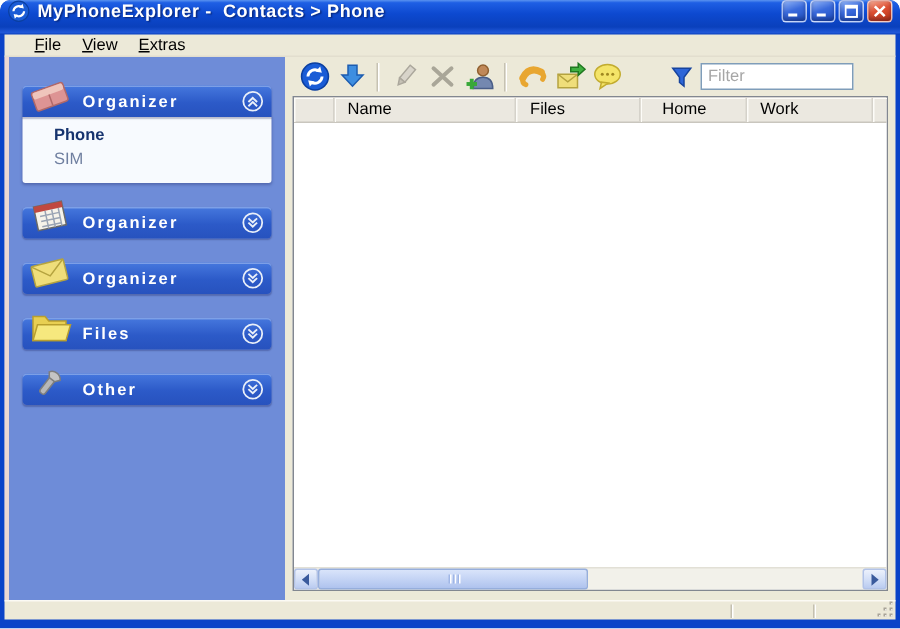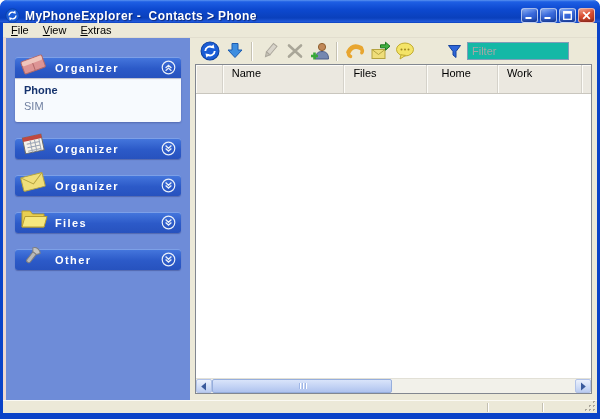--- a/index.html
+++ b/index.html
@@ -7,38 +7,38 @@
   .window {
     position:relative; width:600px; height:419px;
     background:#0A43C8; border-radius:7px 7px 0 0; overflow:hidden;
     font-family:"Liberation Sans", sans-serif;
   }
   
   .titlebar {
     position:absolute; top:0; left:0; right:0; height:23px;
     background:linear-gradient(180deg,#5A93F0 0%,#1E5FE4 8%,#0D49D0 40%,#0A40BC 78%,#2058D8 94%,#0A40BC 100%);
     border-radius:7px 7px 0 0;
-    display:flex; align-items:flex-end; padding:0 5px;
+    display:flex; align-items:flex-start; padding:0 5px;
   }
   .title-text { color:#fff; font-weight:bold; font-size:12px; margin-left:5px;
     text-shadow:1px 1px 1px rgba(0,0,30,.45); letter-spacing:.4px; white-space:pre; }
   .win-buttons { margin-left:auto; display:flex; }
   .win-btn {
     width:17px; height:15px; margin-left:2px; padding:0;
     border:1px solid rgba(255,255,255,.6); border-radius:3px;
     background:linear-gradient(160deg,#8FB2F6 0%,#3A6ADC 45%,#1F4EBE 100%);
     box-shadow:inset 0 -2px 3px rgba(0,0,30,.3);
     display:flex; align-items:center; justify-content:center; cursor:default;
   }
   .win-btn.close { background:linear-gradient(160deg,#F4A892 0%,#DD4F33 45%,#BC3418 100%); }
   
   .menubar {
     position:absolute; top:23px; left:3px; right:3px; height:15px;
     background:#ECE9D8; display:flex; align-items:center; font-size:11px; color:#000;
-    border-bottom:1px solid #E2DECE; padding-left:1px;
+    border-bottom:1px solid #E2DECE; padding-left:13px;
   }
   .menu-item { padding:0 7px; line-height:15px; }
   .menu-item .accel { text-decoration:underline; }
   
   .client { position:absolute; top:38px; left:3px; right:3px; bottom:19px; display:flex; }
   
   .sidebar {
     width:187px; background:#6E8CD8; border-left:3px solid #EDD8D2;
     padding:19px 9px 0 9px; overflow:hidden;
   }
@@ -48,46 +48,46 @@
     background:linear-gradient(180deg,#4678DE 0%,#2C5AC8 55%,#2752BE 100%);
     box-shadow:inset 0 1px 0 rgba(255,255,255,.3), 0 1px 1px rgba(0,0,60,.25);
     display:flex; align-items:center; padding-left:40px; cursor:default;
   }
   .panel.open .panel-header { border-radius:3px 3px 0 0; }
   .panel-label { color:#fff; font-weight:bold; font-size:11px; letter-spacing:1.4px; }
   .panel-icon { position:absolute; left:3px; top:-8px; width:30px; height:28px; }
   .chevron-btn { position:absolute; right:5px; top:3px; width:15px; height:15px; padding:0;
     background:transparent; border:none; cursor:default; }
   .panel-body {
-    background:#F7FAFE; border-radius:0 0 2px 2px; min-height:44px; padding:6px 9px;
+    background:#F7FAFE; border-radius:0 0 2px 2px; min-height:44px; padding:6px 21px;
     box-shadow:0 1px 2px rgba(0,0,60,.25);
   }
   .side-item { font-size:11px; cursor:default; }
   .side-item.selected { font-weight:bold; color:#16336E; margin-bottom:4px; }
   .side-item.normal { color:#6F7FA0; }
   
   .main { flex:1; background:#ECE9D8; position:relative; }
   .toolbar { position:absolute; top:0; left:0; right:0; height:26px;
     display:flex; align-items:center; padding:1px 6px 1px 7px; }
   .tb-btn { width:25px; height:24px; border:none; background:transparent; padding:0;
     display:flex; align-items:center; justify-content:center; cursor:default; }
   .tb-sep { width:0; height:19px; border-left:1px solid #C6C2B2; border-right:1px solid #fff; margin:0 4px; }
   .filter-box { margin-left:auto; display:flex; align-items:center; margin-right:22px; }
   .filter-icon { margin-right:5px; display:flex; }
   .filter-input {
-    width:102px; height:18px; border:1px solid #7F9DB9; background:#14b8a6;
+    width:102px; height:18px; border:1px solid #7F9DB9; background:#ffffff;
     font-family:"Liberation Sans",sans-serif; font-size:11px; color:#444; padding:0 4px;
   }
   .filter-input::placeholder { color:#A6A6A6; }
   
   .table-wrap {
     position:absolute; top:26px; left:5px; right:5px; bottom:6px;
     border:1px solid #828790; background:#fff; display:flex; flex-direction:column;
   }
-  .thead { height:29px; display:flex; background:#EBE8E0; border-bottom:1px solid #C9C6BE; }
+  .thead { height:17px; display:flex; background:#EBE8E0; border-bottom:1px solid #C9C6BE; }
   .th {
     font-size:11px; color:#000; padding:2px 0 0 9px; overflow:hidden; white-space:nowrap;
     border-right:1px solid #D5D2CA; box-shadow:inset 1px 1px 0 #FDFCF8; cursor:default;
   }
   .th.c0 { width:27px; padding-left:2px; }
   .th.c1 { width:123px; }
   .th.c2 { width:83px; }
   .th.c3 { width:72px;padding-left:15px; }
   .th.c4 { width:85px; }
   .th.c5 { flex:1; border-right:none; }

